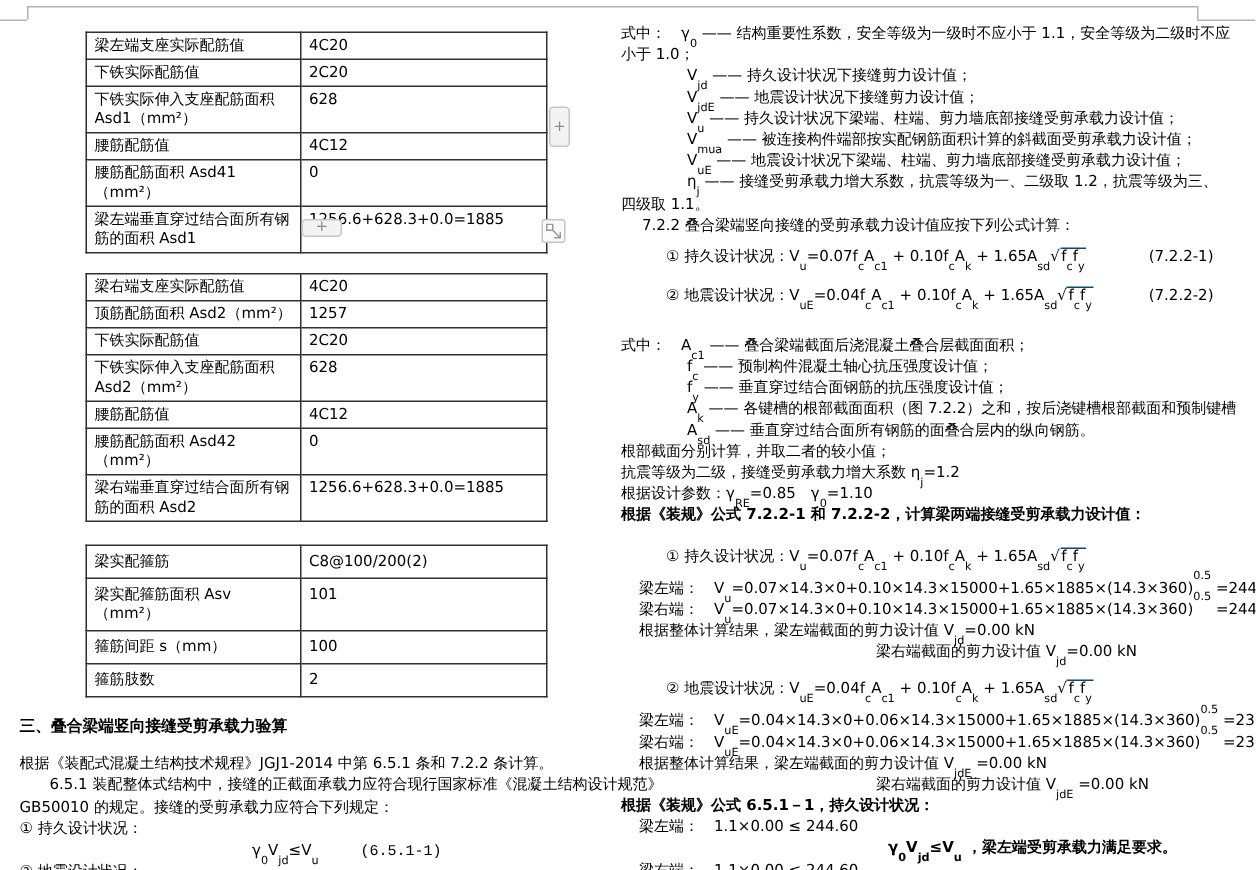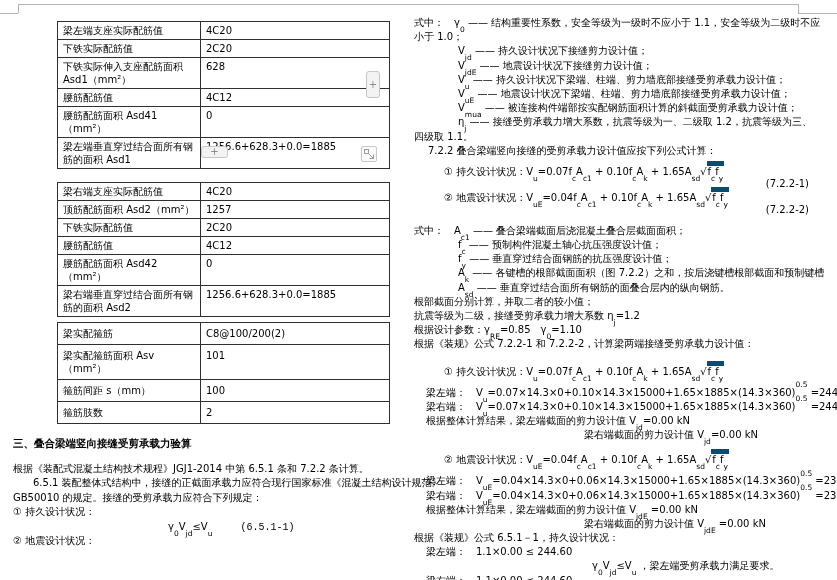--- a/index.html
+++ b/index.html
@@ -6,49 +6,49 @@
   body{
     width:837px;height:580px;position:relative;overflow:hidden;
     background:#ffffff;color:#000;
     font-family:"DejaVu Sans","Liberation Sans",sans-serif;
     font-size:10px;
   }
   
   .mark{position:absolute;background:#b3b3b3;}
   
   .lcol{position:absolute;left:13px;top:0;width:410px;}
-  table.t{border-collapse:collapse;margin:0 0 0 44px;width:333px;table-layout:fixed;}
+  table.t{border-collapse:collapse;margin:0 0 0 44px;width:308px;table-layout:fixed;}
   table.t td{border:1px solid #2f2f2f;padding:2px 5px;line-height:13px;vertical-align:top;
              font-size:10px;overflow:hidden;}
   table.t td.lab{width:132px;}
   table.t.t1{margin-top:21px;}
   table.t.t2{margin-top:13px;padding-left:40px;}
-  table.t.t3{margin-top:5px;}
+  table.t.t3{margin-top:15px;}
   table.t.t3 td{padding:4px 5px;}
   .lhead{font-weight:bold;font-size:10.5px;margin:12px 0 11px 0;line-height:15px;white-space:nowrap;font-family:Liberation Serif, serif;}
   .lln{line-height:14.4px;height:14.4px;white-space:nowrap;}
   .lln.eq4{padding-left:155px;}
   .eqno{margin-left:28px;font-family:Liberation Mono, monospace;}
   
   .rcol{position:absolute;left:414px;top:16px;width:423px;}
   .rln{line-height:14.2px;height:14.2px;white-space:nowrap;}
   .i1{padding-left:44px;}
   .i2{padding-left:14px;}
   .ic{padding-left:12px;}
   .ip{padding-left:170px;}
   .ip2{padding-left:178px;}
-  .b{font-weight:normal;}
+  .b{font-weight:bold;}
   .mt14{margin-top:14px;}
   .fx{position:relative;height:24px;line-height:24px;padding-left:30px;white-space:nowrap;margin:2px 0;}
-  .fx .feq{position:absolute;right:28px;top:12px;}
+  .fx .feq{position:absolute;right:28px;top:0;}
   .sp6{height:6px;}
   .sp4{height:4px;}
   sub{font-size:7.5px;position:relative;top:3px;line-height:0;}
   sup{font-size:7.5px;position:relative;top:-4px;line-height:0;margin-top:13px;}
-  .ovl{border-top:5px solid #0c4a6e;padding:0 1px;}
+  .ovl{border-top:1px solid #0c4a6e;padding:0 1px;}
   
   .handle{position:absolute;border:1px solid #c6c6c6;background:#f3f3f3;border-radius:3px;
           color:#8a8a8a;text-align:center;box-sizing:border-box;}
   .h-insert{left:201px;top:146px;width:27px;height:12px;line-height:10px;font-size:10px;}
   .h-addcol{left:366px;top:71px;width:14px;height:27px;line-height:25px;font-size:10px;}
   .h-resize{left:361px;top:146px;width:16px;height:16px;background:#fbfbfb;border-radius:2px;}
   .h-resize svg{display:block;margin:2px auto 0 auto;}
 </style>
 </head>
 <body>
@@ -98,20 +98,24 @@
         </tr>
     <tr>
           <td class="lab">顶筋配筋面积 Asd2（mm²）</td>
           <td>1257</td>
         </tr>
     <tr>
           <td class="lab">下铁实际配筋值</td>
           <td>2C20</td>
         </tr>
     <tr>
+          <td class="lab">下铁实际伸入支座配筋面积 Asd2（mm²）</td>
+          <td>628</td>
+        </tr>
+    <tr>
           <td class="lab">腰筋配筋值</td>
           <td>4C12</td>
         </tr>
     <tr>
           <td class="lab">腰筋配筋面积 Asd42（mm²）</td>
           <td>0</td>
         </tr>
     <tr>
           <td class="lab">梁右端垂直穿过结合面所有钢筋的面积 Asd2</td>
           <td>1256.6+628.3+0.0=1885</td>
@@ -160,22 +164,22 @@
     <path d="M9.5 5.5 L9.5 9.5 L5.5 9.5" stroke="#9a9a9a" stroke-width="1" fill="none"></path>
   </svg>
 </div>
 
 <div class="rcol">
   <div class="rln">式中：　γ<sub>0</sub> —— 结构重要性系数，安全等级为一级时不应小于 1.1，安全等级为二级时不应</div>
   <div class="rln">小于 1.0；</div>
   <div class="rln i1">V<sub>jd</sub> —— 持久设计状况下接缝剪力设计值；</div>
   <div class="rln i1">V<sub>jdE</sub> —— 地震设计状况下接缝剪力设计值；</div>
   <div class="rln i1">V<sub>u</sub> —— 持久设计状况下梁端、柱端、剪力墙底部接缝受剪承载力设计值；</div>
+  <div class="rln i1">V<sub>mua</sub> —— 被连接构件端部按实配钢筋面积计算的斜截面受剪承载力设计值；</div>
   <div class="rln i1">V<sub>uE</sub> —— 地震设计状况下梁端、柱端、剪力墙底部接缝受剪承载力设计值；</div>
-  <div class="rln i1">V<sub>mua</sub> —— 被连接构件端部按实配钢筋面积计算的斜截面受剪承载力设计值；</div>
   <div class="rln i1">η<sub>j</sub> —— 接缝受剪承载力增大系数，抗震等级为一、二级取 1.2，抗震等级为三、</div>
   <div class="rln">四级取 1.1。</div>
   <div class="rln i2">7.2.2 叠合梁端竖向接缝的受剪承载力设计值应按下列公式计算：</div>
   <div class="fx"><span>① 持久设计状况：V<sub>u</sub>=0.07f<sub>c</sub>A<sub>c1</sub> + 0.10f<sub>c</sub>A<sub>k</sub> + 1.65A<sub>sd</sub>√<span class="ovl">f<sub>c</sub>f<sub>y</sub></span></span><span class="feq">(7.2.2-1)</span></div>
   <div class="fx"><span>② 地震设计状况：V<sub>uE</sub>=0.04f<sub>c</sub>A<sub>c1</sub> + 0.10f<sub>c</sub>A<sub>k</sub> + 1.65A<sub>sd</sub>√<span class="ovl">f<sub>c</sub>f<sub>y</sub></span></span><span class="feq">(7.2.2-2)</span></div>
   <div class="rln mt14">式中：　A<sub>c1</sub> —— 叠合梁端截面后浇混凝土叠合层截面面积；</div>
   <div class="rln i1">f<sub>c</sub> —— 预制构件混凝土轴心抗压强度设计值；</div>
   <div class="rln i1">f<sub>y</sub> —— 垂直穿过结合面钢筋的抗压强度设计值；</div>
   <div class="rln i1">A<sub>k</sub> —— 各键槽的根部截面面积（图 7.2.2）之和，按后浇键槽根部截面和预制键槽</div>
   <div class="rln i1">A<sub>sd</sub> —— 垂直穿过结合面所有钢筋的面叠合层内的纵向钢筋。</div>

